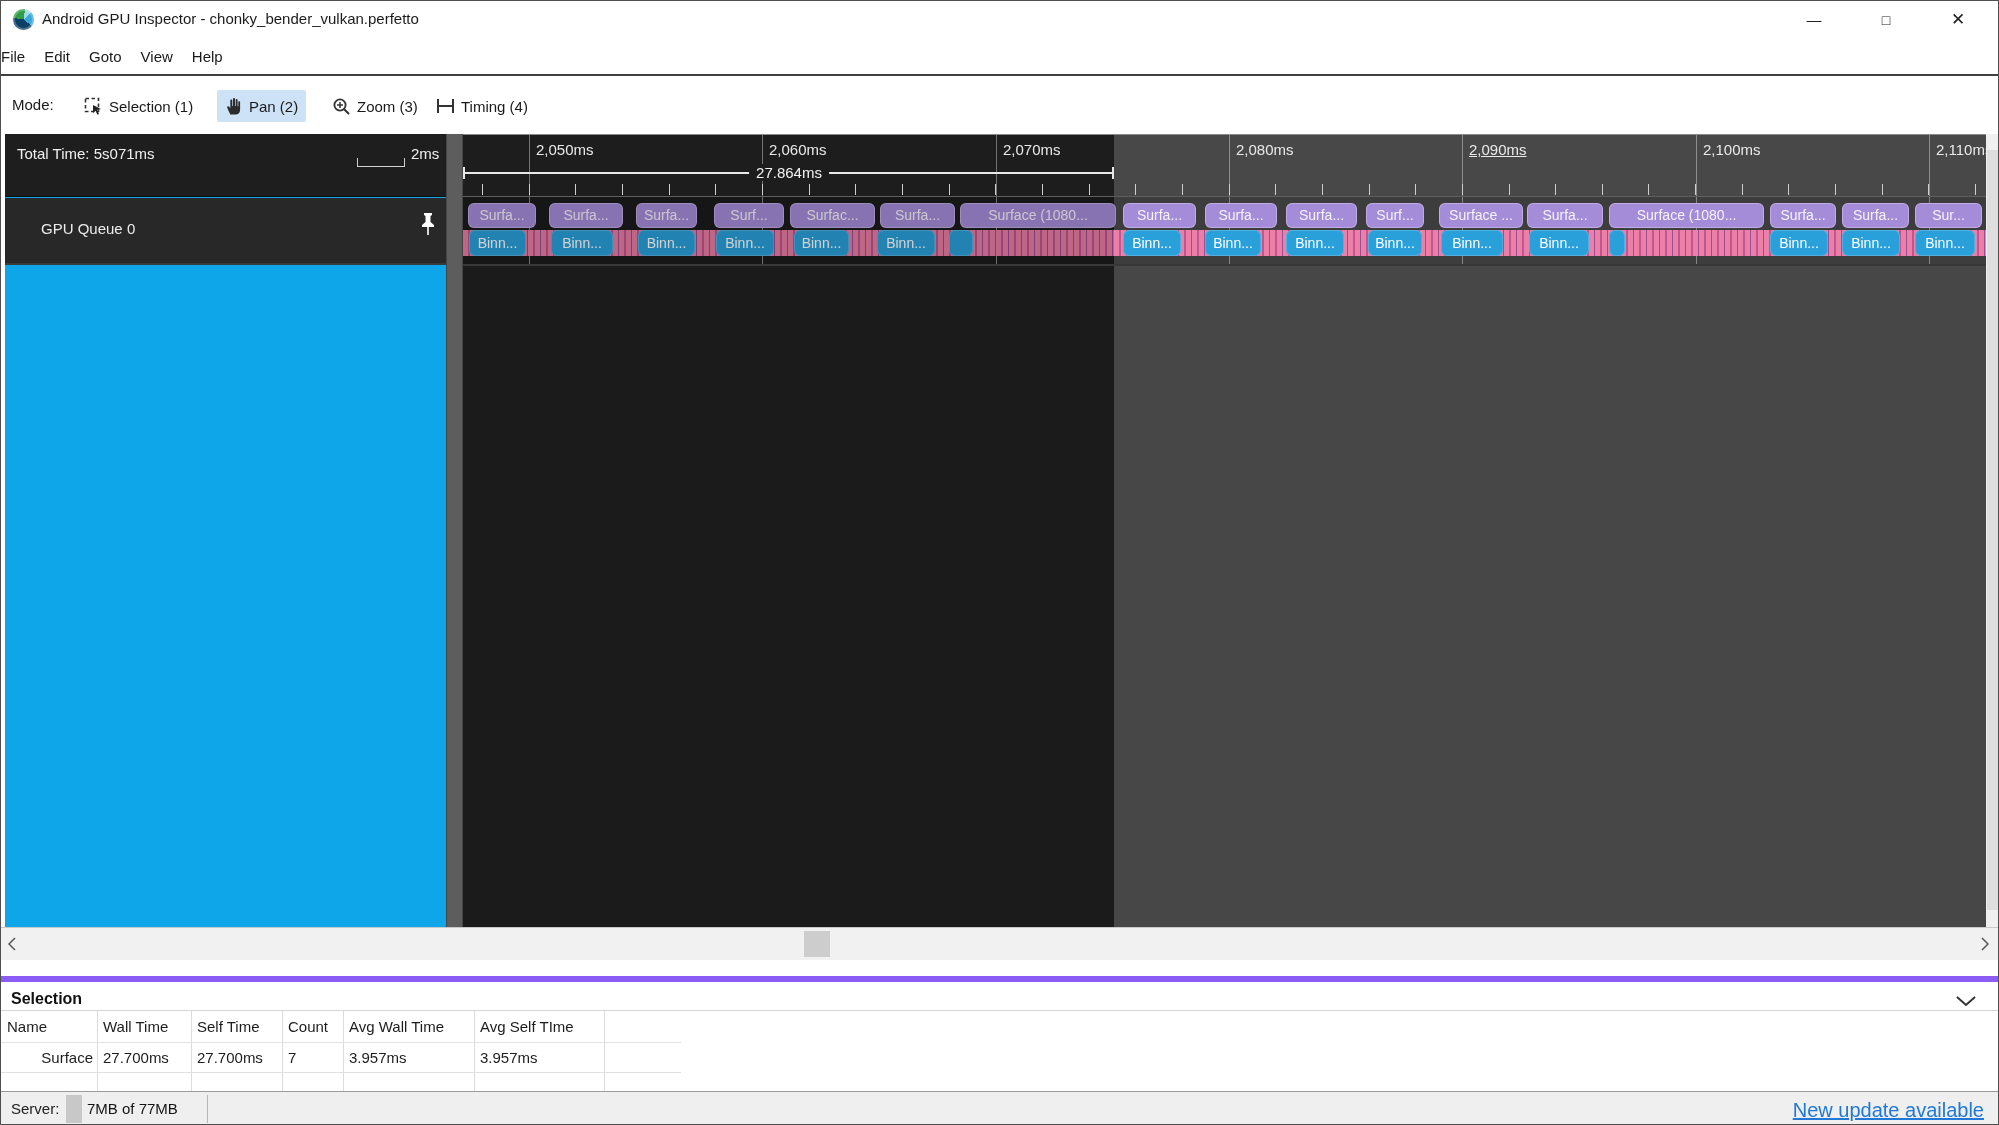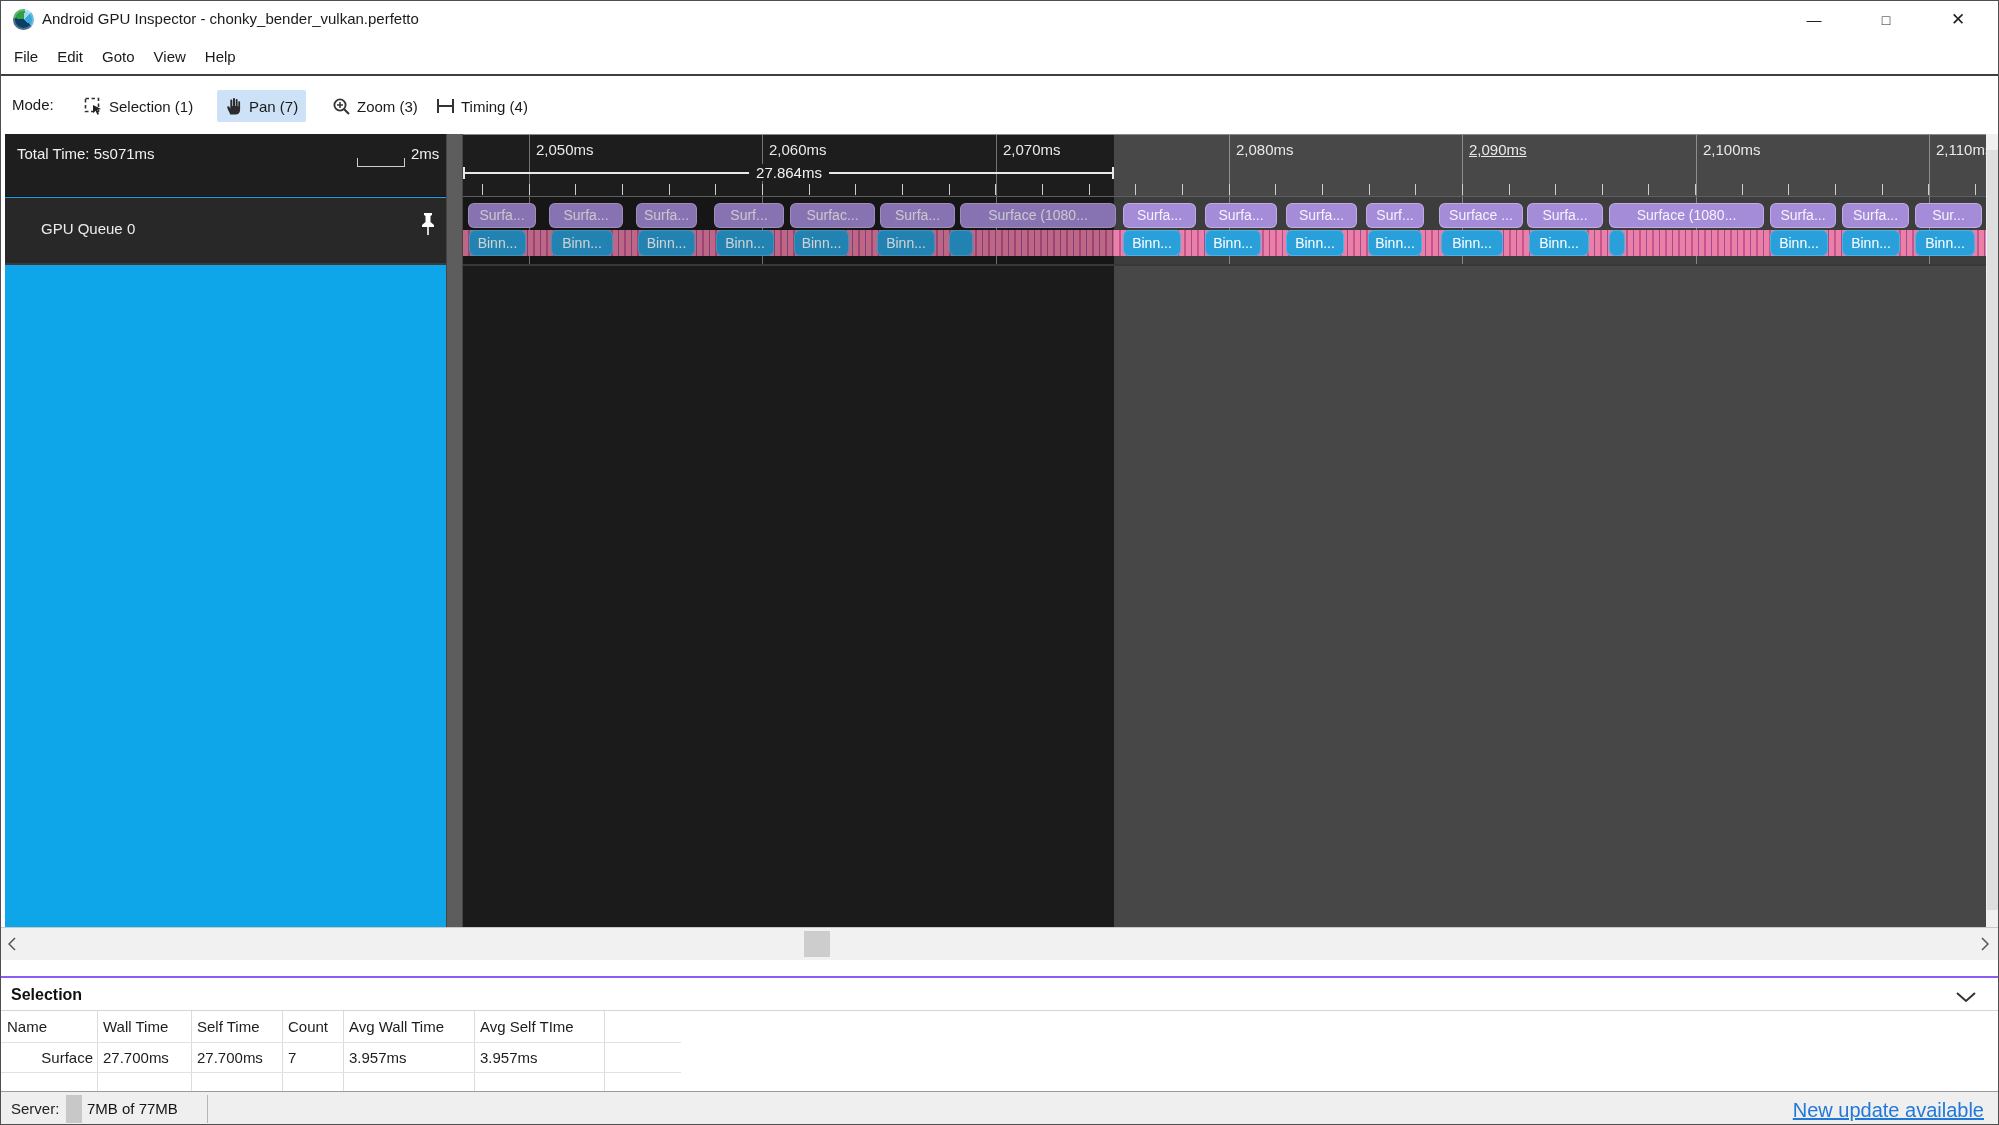--- a/index.html
+++ b/index.html
@@ -10,21 +10,21 @@
   
   .titlebar { position:absolute; left:0; top:0; width:100%; height:38px; background:#fff; }
   .app-icon { position:absolute; left:12px; top:8px; width:21px; height:21px; border-radius:50%;
     background:conic-gradient(from 200deg,#0d3f66 0 22%,#2f9e44 22% 47%,#9fd9ef 47% 58%,#37a8d8 58% 80%,#0d3f66 80% 100%);
     box-shadow:inset 0 0 0 2px rgba(255,255,255,.25); }
   .title-text { position:absolute; left:41px; top:9px; font-size:15px; color:#1b1b1b; white-space:nowrap; }
   .winbtn { position:absolute; top:0; width:46px; height:38px; text-align:center; line-height:38px; font-size:15px; color:#222; }
   .winbtn.min { left:1790px; } .winbtn.max { left:1862px; font-size:14px; } .winbtn.close { left:1934px; font-size:17px; }
 
   
-  .menubar { position:absolute; left:0; top:38px; width:100%; height:37px; background:#fff; border-bottom:2px solid #3f3f3f; display:flex; align-items:center; padding-left:13px; }
+  .menubar { position:absolute; left:0; top:38px; width:100%; height:37px; background:#fff; border-bottom:2px solid #3f3f3f; display:flex; align-items:center; }
   .menu-item { font-size:15px; color:#1a1a1a; margin-right:19px; }
 
   
   .toolbar { position:absolute; left:0; top:77px; width:100%; height:56px; background:#fff; }
   .mode-label { position:absolute; left:11px; top:18px; font-size:15px; color:#1a1a1a; }
   .mode-chip { position:absolute; top:12px; height:32px; display:flex; align-items:center; gap:6px; padding:0 8px; border-radius:2px; font-size:15px; color:#1a1a1a; }
   .mode-chip.active { background:#cde2f7; }
   .mode-chip svg { display:block; }
   .searchbox { position:absolute; left:548px; top:95px; width:532px; height:36px; background:#fff; border:1px solid #4a90d9; display:flex; align-items:center; padding:0 8px; }
   .searchbox .mag { margin-right:4px; }
@@ -80,21 +80,21 @@
   .vscroll .thumb { position:absolute; left:1px; top:16px; width:12px; height:760px; background:#dedede; }
   .arrow { position:absolute; width:0; height:0; }
 
   
   .hscroll { position:absolute; left:0; top:926px; width:100%; height:33px; background:#f1f1f1; border-top:1px solid #c9c9c9; }
   .hscroll .thumb { position:absolute; left:803px; top:3px; width:26px; height:26px; background:#cdcdcd; }
   .harrow { position:absolute; top:9px; font-size:15px; color:#555; }
 
   
   .gap-white { position:absolute; left:0; top:959px; width:100%; height:16px; background:#fff; }
-  .sel-header { position:absolute; left:0; top:975px; width:100%; height:34px; background:#fff; border-top:2px solid #8b5cf6; }
+  .sel-header { position:absolute; left:0; top:975px; width:100%; height:34px; background:#fff; border-top:6px solid #8b5cf6; }
   .sel-title { position:absolute; left:10px; top:8px; font-size:16px; font-weight:bold; color:#111; }
   .sel-chevron { position:absolute; left:1954px; top:11px; }
   .sel-table { position:absolute; left:0; top:1009px; width:100%; height:81px; background:#fff; border-top:1px solid #d5d5d5; }
   .col-sep { position:absolute; top:0; width:1px; height:81px; background:#dcdcdc; }
   .row-sep { position:absolute; left:0; width:680px; height:1px; background:#e2e2e2; }
   .tcell { position:absolute; font-size:15px; color:#1d1d1d; white-space:nowrap; overflow:hidden; }
 
   
   .statusbar { position:absolute; left:0; top:1090px; width:100%; height:35px; background:#efefef; border-top:1px solid #9a9a9a; }
   .server-label { position:absolute; left:10px; top:8px; font-size:15px; color:#222; }
@@ -135,21 +135,21 @@
             </svg>
           </span>
           <span>Selection (1)</span>
         </div>
         <div class="mode-chip active" style="left: 216px;">
           <span>
             <svg width="18" height="20" viewBox="0 0 18 20">
               <path d="M5.2 18.5 C4.4 15.8 2.4 13.2 2.2 11.2 c-.1-1.1 1.5-1.4 2.1-.4 l1 1.8 V4.6 c0-1.5 2-1.5 2 0 V10 h.7 V3.2 c0-1.5 2-1.5 2 0 V10 h.7 V4 c0-1.5 1.9-1.5 1.9 0 v6.3 h.7 V6.2 c0-1.4 1.8-1.4 1.8 0 v7.2 c0 3.2-1.7 5.1-4.6 5.1 z" fill="#2b2b2b"></path>
             </svg>
           </span>
-          <span>Pan (7)</span>
+          <span>Pan (2)</span>
         </div>
         <div class="mode-chip" style="left: 323px;">
           <span>
             <svg width="19" height="19" viewBox="0 0 19 19">
               <circle cx="8" cy="8" r="5.6" fill="none" stroke="#333" stroke-width="1.8"></circle>
               <line x1="12.2" y1="12.2" x2="17" y2="17" stroke="#333" stroke-width="2"></line>
               <line x1="5" y1="8" x2="11" y2="8" stroke="#333" stroke-width="1.5"></line>
               <line x1="8" y1="5" x2="8" y2="11" stroke="#333" stroke-width="1.5"></line>
             </svg>
           </span>

